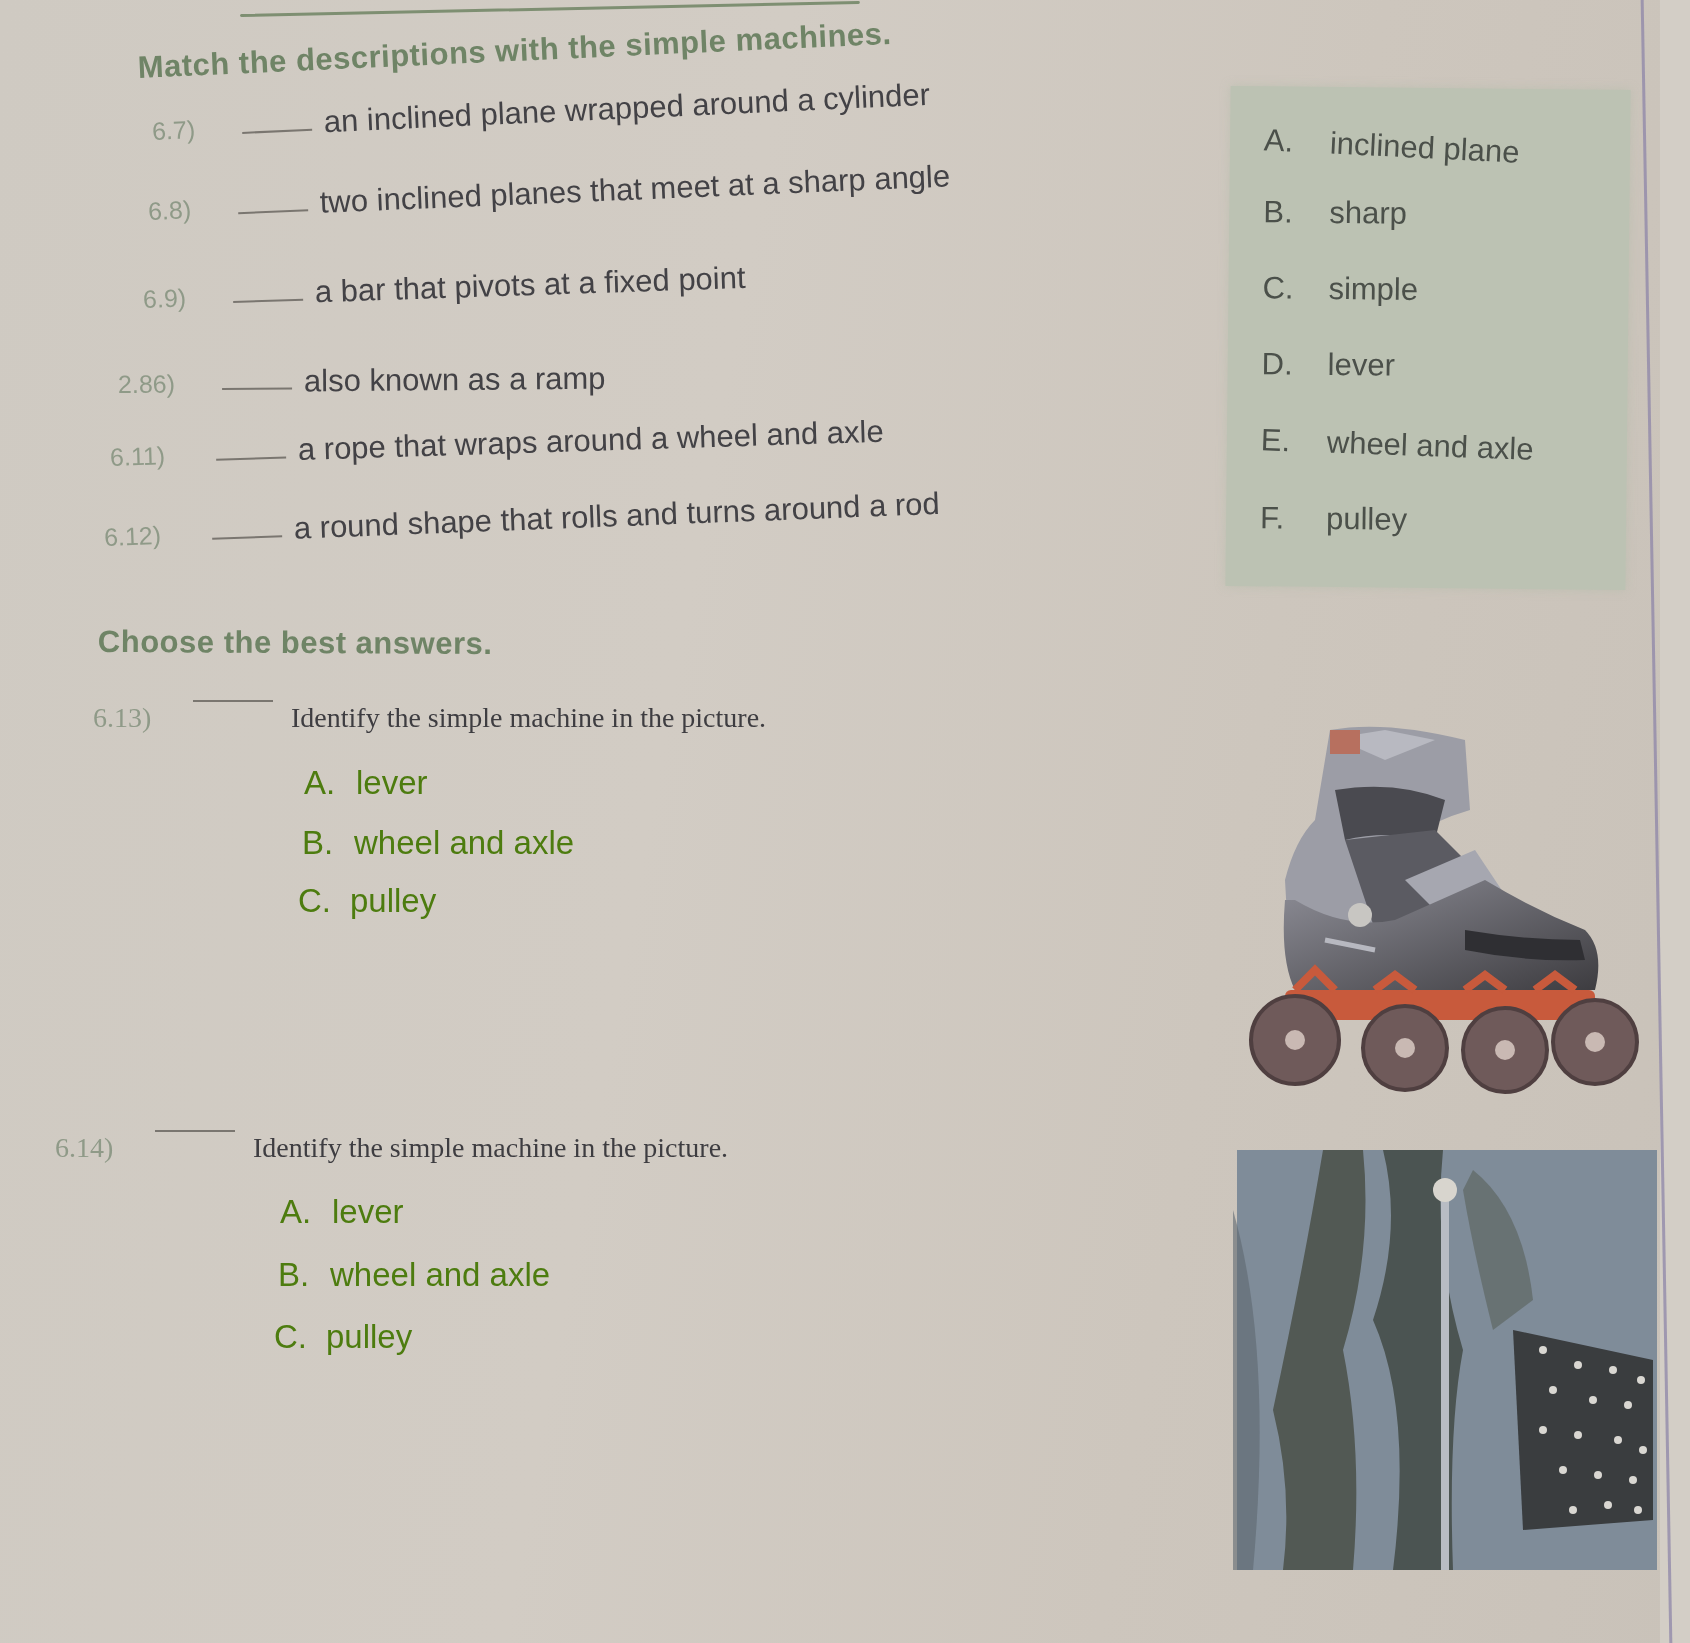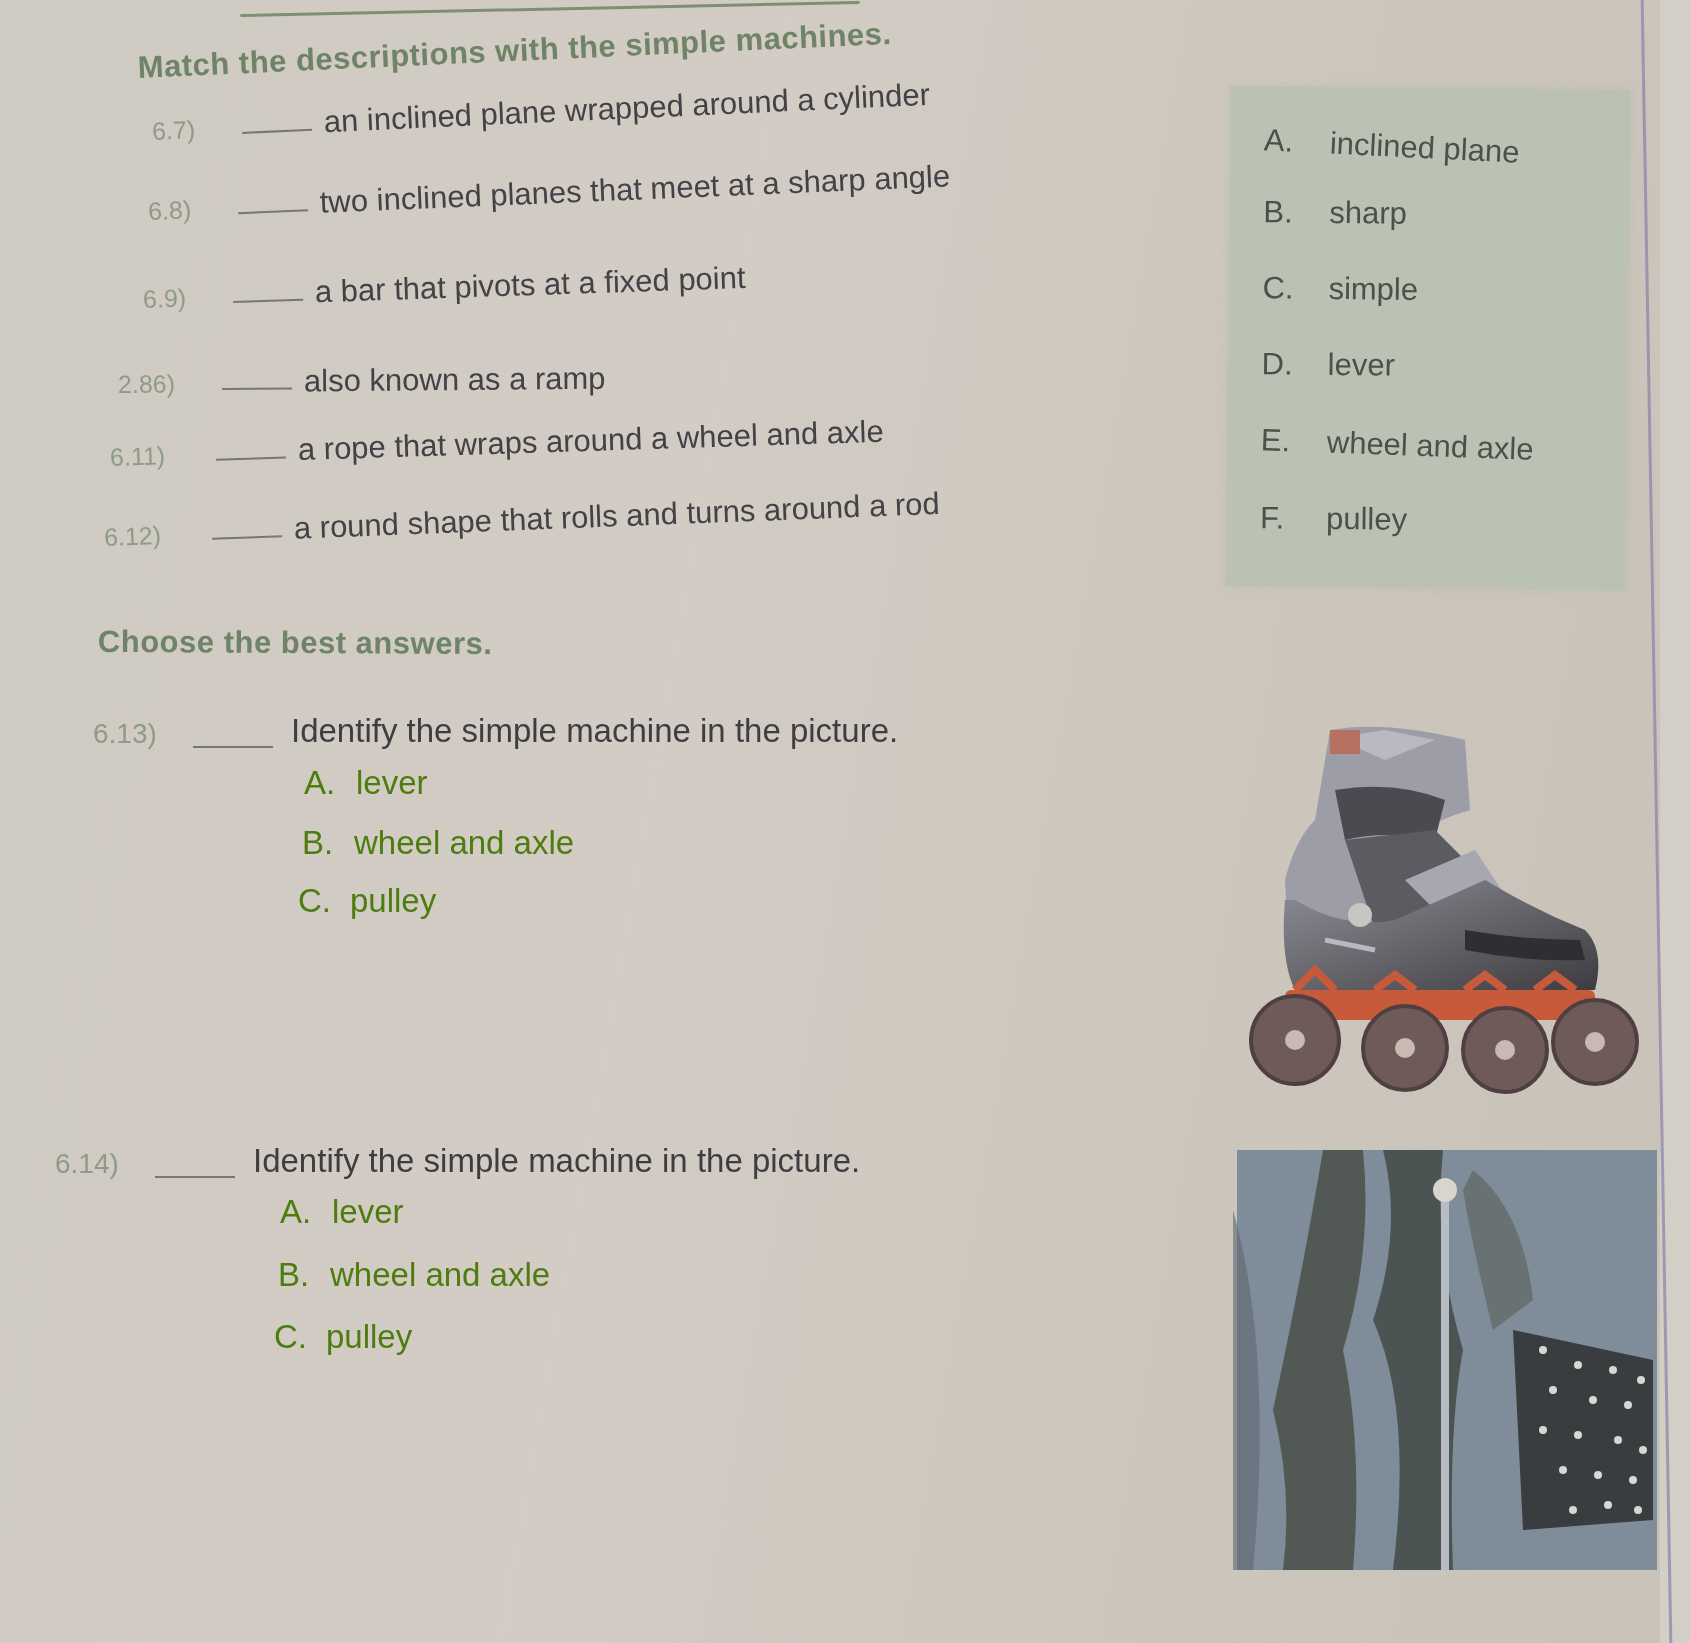--- a/index.html
+++ b/index.html
@@ -45,25 +45,25 @@
       background: #bcc2b3; transform: rotate(0.6deg);
       box-shadow: 0 0 10px rgba(180,188,170,0.6);
     }
     .answer-item {
       position: absolute; left: 34px; display: flex; align-items: baseline; white-space: nowrap;
       font-size: 31px; color: #4b504a;
     }
     .answer-letter { width: 66px; display: inline-block; }
 
     .mc-question {
-      position: absolute; display: flex; align-items: flex-end; white-space: nowrap;
+      position: absolute; display: flex; align-items: flex-start; white-space: nowrap; font-family: Liberation Serif, serif;
     }
     .mc-question .qnum { width: 100px; font-size: 28px; }
     .mc-question .blank { width: 80px; margin-right: 18px; }
-    .mc-question .desc { font-size: 33px; color: #3e3d41; margin-top: 10px; }
+    .mc-question .desc { font-size: 28px; color: #3e3d41; }
     .mc-option {
       position: absolute; font-size: 33px; color: #4d7c0f; white-space: nowrap;
     }
     .mc-option .opt-letter { display: inline-block; width: 52px; }
 
     .picture { position: absolute; overflow: hidden; }
     .skate { left: 1235px; top: 700px; width: 410px; height: 400px; }
     .flagpole { left: 1233px; top: 1150px; width: 430px; height: 420px; }
   </style>
 </head>

